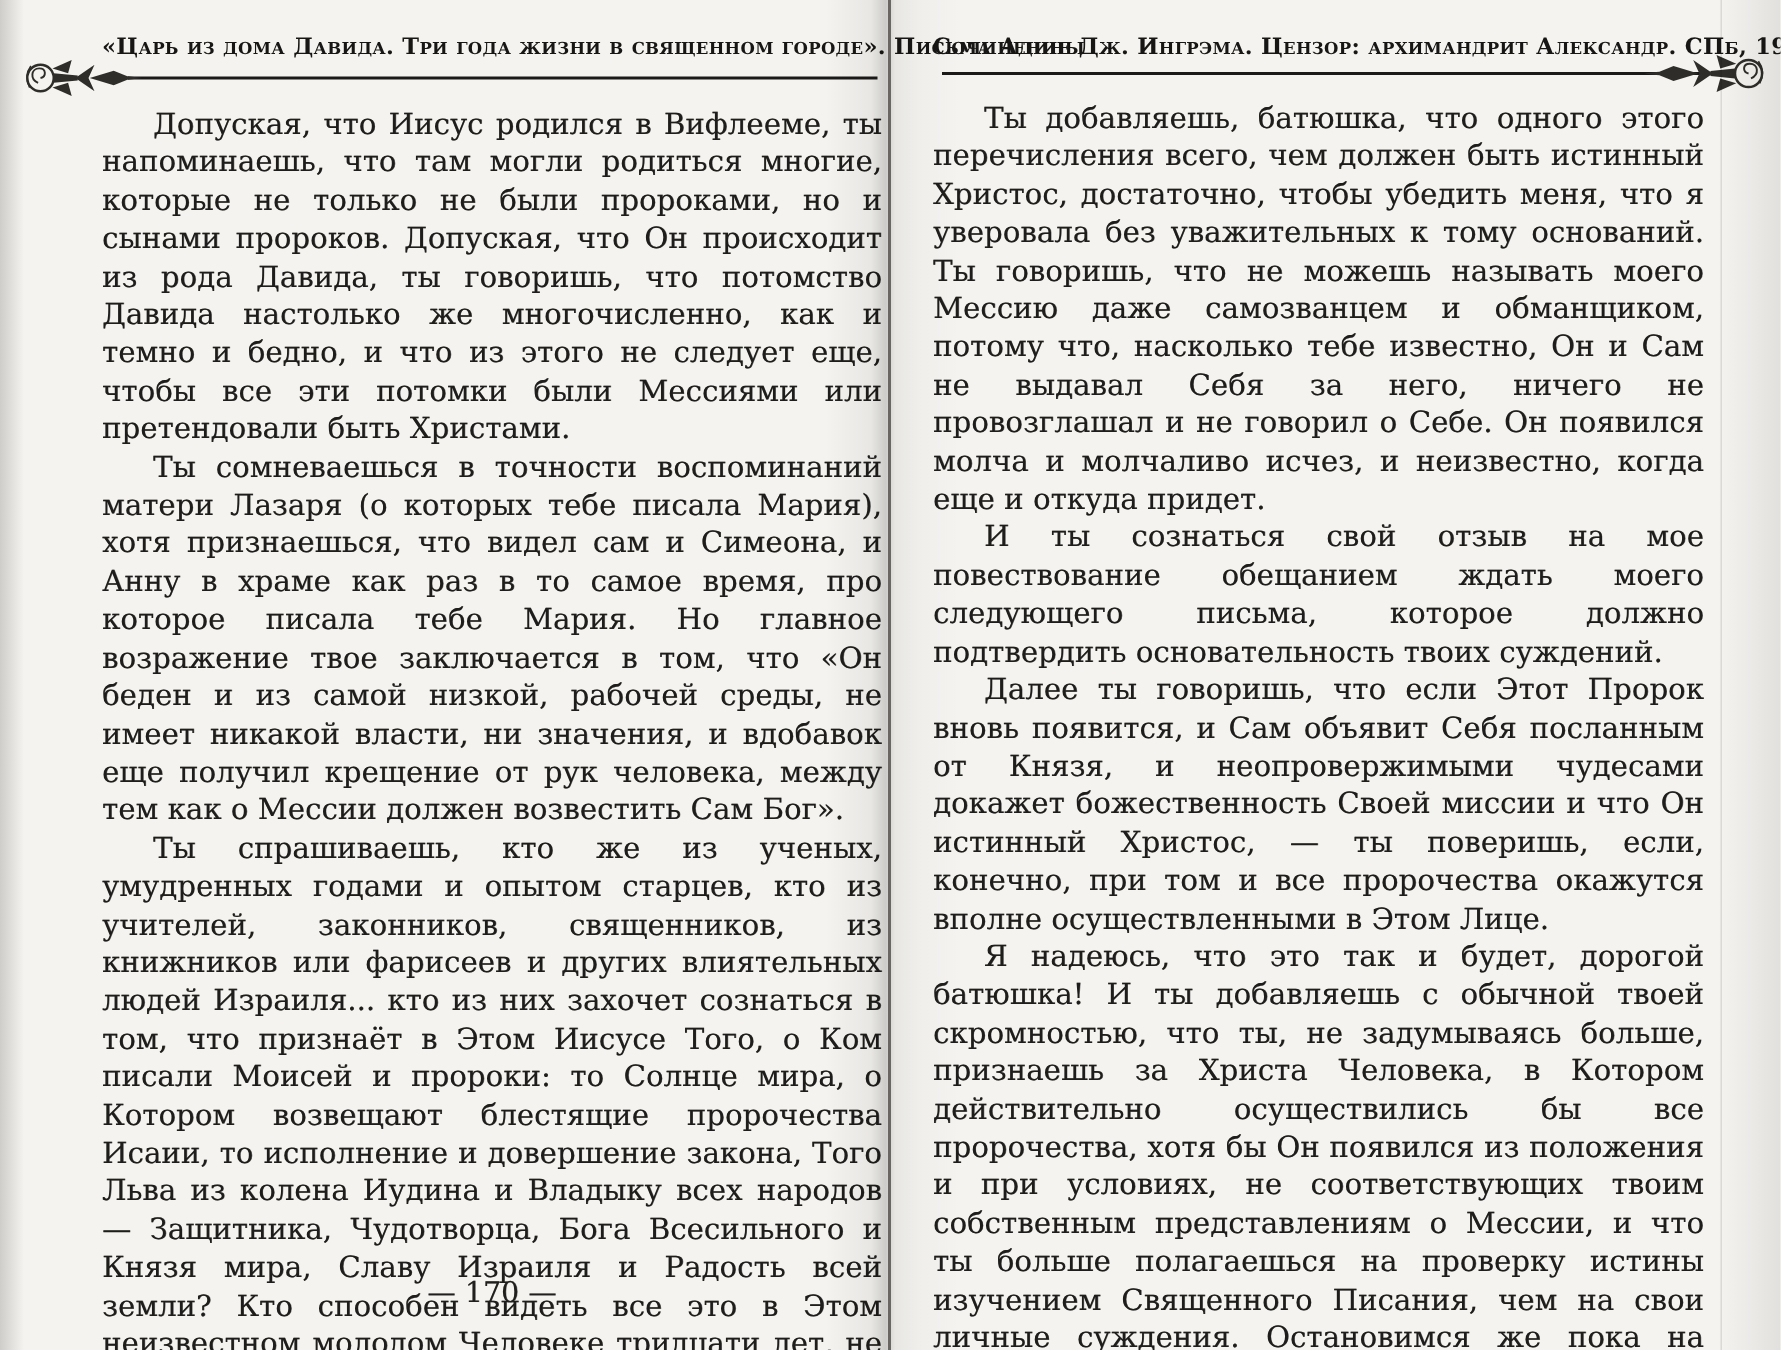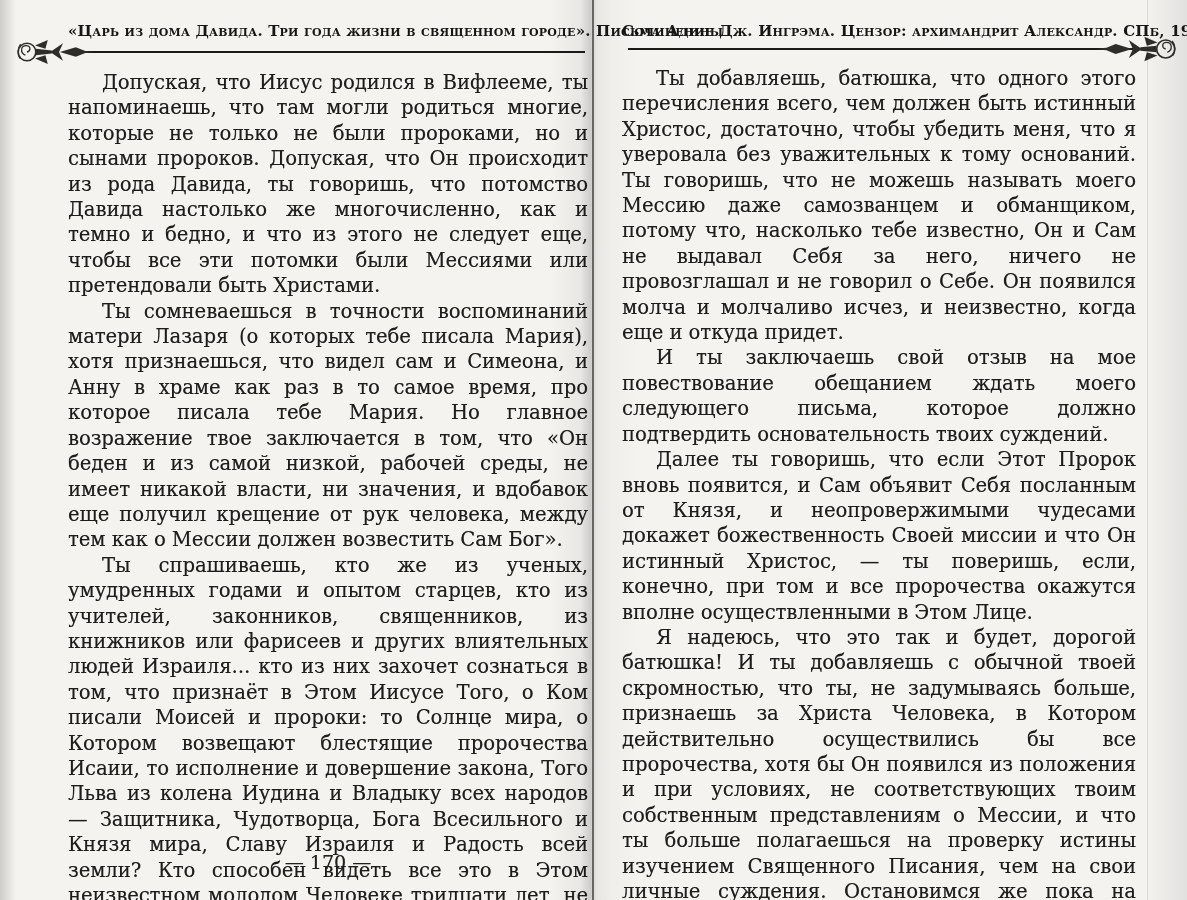--- a/index.html
+++ b/index.html
@@ -156,21 +156,21 @@
         <path d="M25 26 L41 33 L38 22 Z"></path>
         <path d="M26 14 L46 16 L46 20 L26 22 Z"></path>
         <path d="M44 18 L60 7 L55 18 L60 29 Z"></path>
         <path d="M56 18 L76 12 L91 18 L76 24 Z"></path>
         <path d="M88 16.6 L100 18 L88 19.4 Z"></path>
       </g>
     </svg>
   </div>
   <div class="page-body body-right">
     <p>Ты добавляешь, батюшка, что одного этого перечисления всего, чем должен быть истинный Христос, достаточно, чтобы убедить меня, что я уверовала без уважительных к тому оснований. Ты говоришь, что не можешь называть моего Мессию даже самозванцем и обманщиком, потому что, насколько тебе известно, Он и Сам не выдавал Себя за него, ничего не провозглашал и не говорил о Себе. Он появился молча и молчаливо исчез, и неизвестно, когда еще и откуда придет.</p>
-    <p>И ты заключаешь свой отзыв на мое повествование обещанием ждать моего следующего письма, которое должно подтвердить основательность твоих суждений.</p>
+    <p>И ты сознаться свой отзыв на мое повествование обещанием ждать моего следующего письма, которое должно подтвердить основательность твоих суждений.</p>
     <p>Далее ты говоришь, что если Этот Пророк вновь появится, и Сам объявит Себя посланным от Князя, и неопровержимыми чудесами докажет божественность Своей миссии и что Он истинный Христос, — ты поверишь, если, конечно, при том и все пророчества окажутся вполне осуществленными в Этом Лице.</p>
     <p>Я надеюсь, что это так и будет, дорогой батюшка! И ты добавляешь с обычной твоей скромностью, что ты, не задумываясь больше, признаешь за Христа Человека, в Котором действительно осуществились бы все пророчества, хотя бы Он появился из положения и при условиях, не соответствующих твоим собственным представлениям о Мессии, и что ты больше полагаешься на проверку истины изучением Священного Писания, чем на свои личные суждения. Остановимся же пока на этом, дорогой батюшка, ибо я совершенно уверена, что Этот молодой и смиренный Иисус, пришедший в мир бедным и неизвестным, даст в Свое время непреложные доказательства того, что Он — Мессия, Сын Божий.</p>
   </div>
 
   <div class="edge-right"></div>
   <div class="edge-right-line"></div>
 
 </div>
 
 </body></html>

